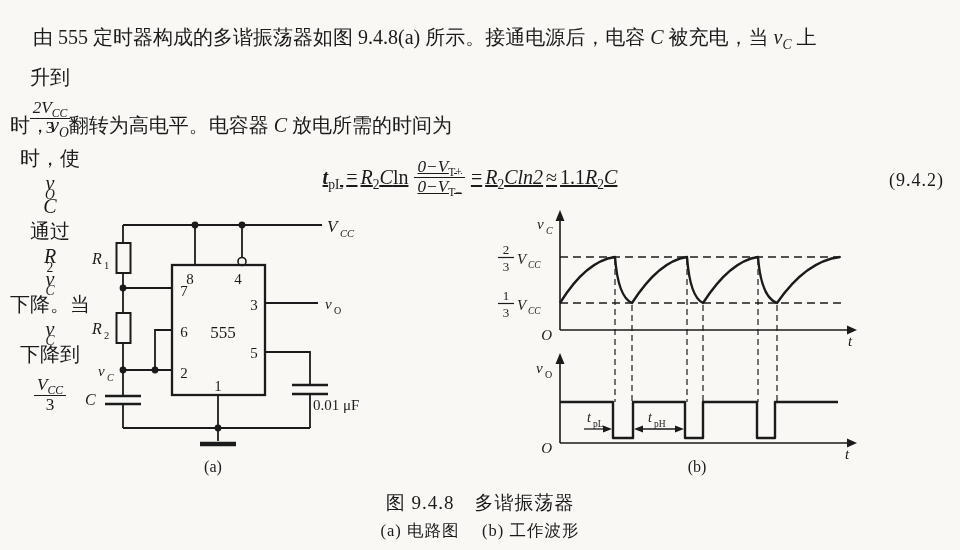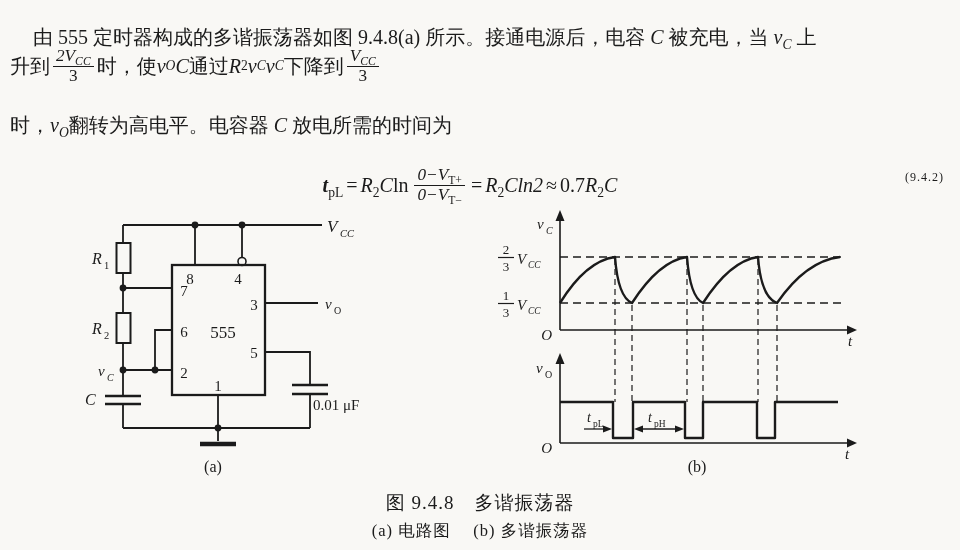--- a/index.html
+++ b/index.html
@@ -14,25 +14,25 @@
   .bi{font-style:italic;font-weight:bold;}
   sub{font-size:0.68em;line-height:0;}
   .frac{
     display:inline-flex;flex-direction:column;align-items:center;
     vertical-align:middle;line-height:1.08;font-size:0.86em;
     margin:8px 3px;text-align:center;
   }
   .frac .num{padding:0 3px;border-bottom:1.4px solid currentColor;}
   .frac .den{padding:0 3px;}
   #line1{left:33px;top:12px;margin-top:12px;}
-  #line2{left:10px;top:44px;height:44px;display:flex;align-items:center;}
+  #line2{left:10px;top:64px;height:44px;display:flex;align-items:center;flex-direction:column;}
   #line3{left:10px;top:112px;}
-  #formula{left:0;width:940px;top:158px;display:flex;justify-content:center;
-           align-items:center;font-size:20px;gap:3px;}
-  #eqtag{right:16px;top:170px;font-size:12px;letter-spacing:1px;}
+  #formula{left:0;width:940px;top:150px;display:flex;justify-content:center;
+           align-items:center;font-size:20px;gap:3px;text-decoration:underline;}
+  #eqtag{right:16px;top:170px;font-size:18px;letter-spacing:1px;}
   #figure-svg{left:0;top:0;}
   svg text{font-family:"Liberation Serif","DejaVu Serif",serif;fill:#1b1b1b;}
   svg .it{font-style:italic;}
   #caption1{left:0;width:960px;top:490px;text-align:center;font-size:19px;letter-spacing:1px;}
   #caption2{left:0;width:960px;top:520px;text-align:center;font-size:16.5px;letter-spacing:1px;}
 </style>
 </head>
 <body>
 
 <div class="abs line" id="line1">
@@ -47,20 +47,21 @@
     </span>
     <span>时，使 </span>
     <span class="it">v</span>
     <sub class="it">O</sub>
     <span class="it">C</span>
     <span> 通过 </span>
     <span class="it">R</span>
     <sub>2</sub>
     <span class="it">v</span>
     <sub class="it">C</sub>
+    <span> 下降。当 </span>
     <span class="it">v</span>
     <sub class="it">C</sub>
     <span> 下降到</span>
     <span class="frac">
       <span class="num"><span class="it">V</span><sub class="it">CC</sub></span>
       <span class="den">3</span>
     </span>
 </div>
 
 <div class="abs line" id="line3">
@@ -71,21 +72,21 @@
   <span><span class="bi">t</span><sub>pL</sub></span>
   <span>=</span>
   <span><span class="it">R</span><sub>2</sub><span class="it">C</span><span>ln</span></span>
   <span class="frac">
       <span class="num"><span class="it">0−V</span><sub>T+</sub></span>
       <span class="den"><span class="it">0−V</span><sub>T−</sub></span>
     </span>
   <span>=</span>
   <span><span class="it">R</span><sub>2</sub><span class="it">Cln2</span></span>
   <span>≈</span>
-  <span><span>0.7</span><span class="it">R</span><sub>2</sub><span class="it">C</span></span>
+  <span><span>1.1</span><span class="it">R</span><sub>2</sub><span class="it">C</span></span>
 </div>
 <div class="abs" id="eqtag">(9.4.2)</div>
 
 <svg id="figure-svg" class="abs" width="960" height="550" viewBox="0 0 960 550">
 
   <g stroke="#1b1b1b" stroke-width="1.8" fill="none">
     <path d="M123,225 H322"></path>
     <path d="M123,225 V243 M123,273 V313 M123,343 V396 M123,404 V428"></path>
     <rect x="116.5" y="243" width="14" height="30" stroke-width="2"></rect>
     <rect x="116.5" y="313" width="14" height="30" stroke-width="2"></rect>
@@ -183,13 +184,13 @@
     <text x="593" y="427" font-size="9.5">pL</text>
     <text class="it" x="648" y="422" font-size="14">t</text>
     <text x="654" y="427" font-size="9.5">pH</text>
     <text class="it" x="552" y="453" font-size="15" text-anchor="end">O</text>
     <text class="it" x="845" y="459" font-size="15">t</text>
     <text x="697" y="472" font-size="16" text-anchor="middle">(b)</text>
   </g>
 </svg>
 
 <div class="abs" id="caption1">图 9.4.8　多谐振荡器</div>
-<div class="abs" id="caption2">(a) 电路图　 (b) 多谐振荡器</div>
+<div class="abs" id="caption2">(a) 电路图　 (b) 工作波形</div>
 
 </body></html>

